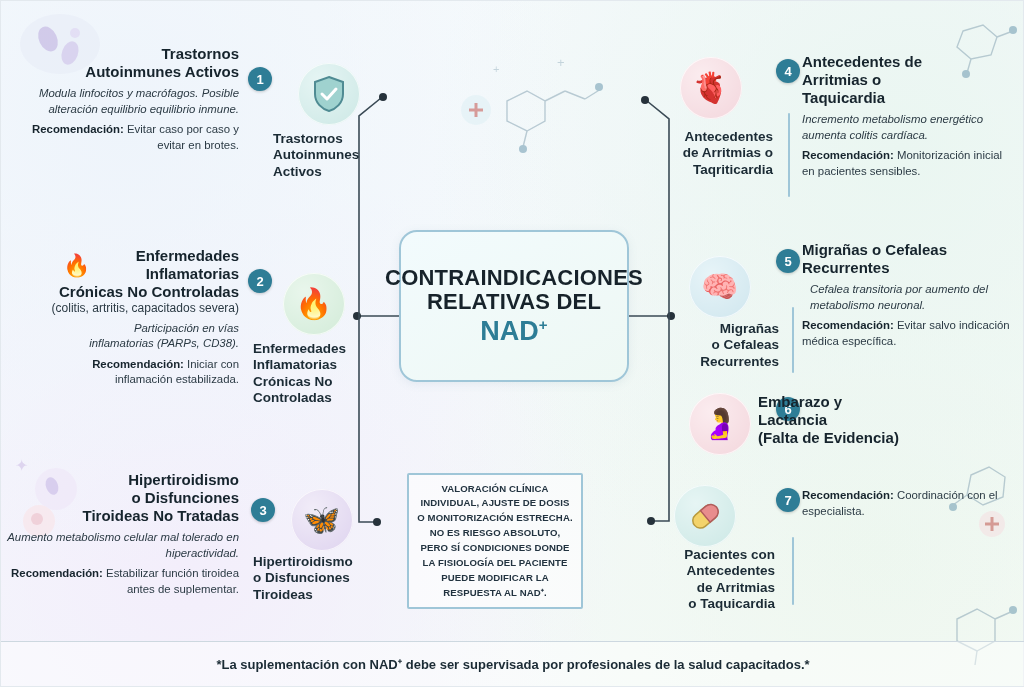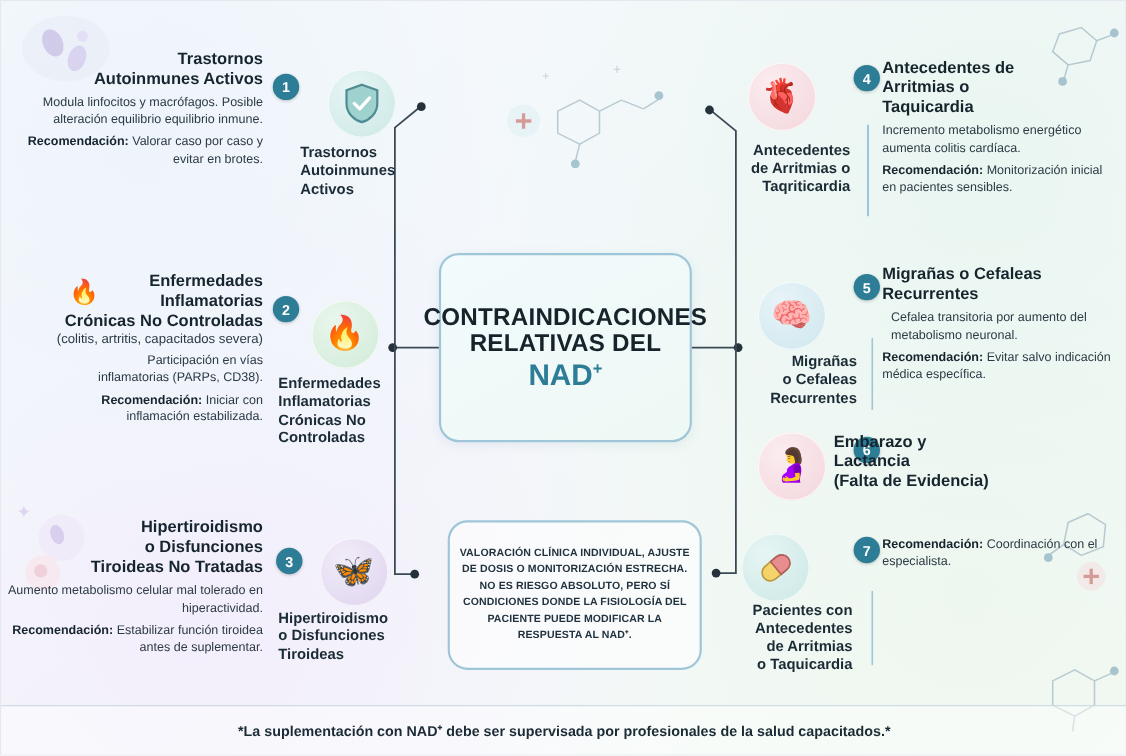--- a/index.html
+++ b/index.html
@@ -19,38 +19,38 @@
       linear-gradient(140deg,#f7fbfd 0%,#f4f8fb 50%,#f6fbf7 100%);
     border:1px solid #e3e9ee;
     box-sizing:border-box;
   }
 
   
   .deco{position:absolute;opacity:.55;pointer-events:none;}
 
   
   .center-card{
-    position:absolute;left:398px;top:229px;width:230px;height:172px;
+    position:absolute;left:398px;top:229px;width:230px;height:152px;
     border:2px solid #9fc6d8;border-radius:18px;
     background:linear-gradient(150deg,#f2fbfd 0%,#eef8f4 100%);
     box-shadow:0 2px 10px rgba(90,130,150,.10);
     display:flex;flex-direction:column;align-items:center;justify-content:center;
     text-align:center;box-sizing:border-box;
   }
   .center-card .l1,.center-card .l2{
     font-size:22px;font-weight:bold;letter-spacing:.2px;line-height:1.12;color:#17232b;
   }
   .center-card .l3{
     font-size:27px;font-weight:bold;color:#2d7d96;line-height:1.1;margin-top:2px;
   }
   .center-card .l3 sup{font-size:15px;}
 
   .center-note{
-    position:absolute;left:406px;top:472px;width:231px;height:136px;
-    border:2px solid #9fc6d8;border-radius:18px;
+    position:absolute;left:406px;top:472px;width:176px;height:136px;
+    border:2px solid #9fc6d8;border-radius:2px;
     background:rgba(255,255,255,.55);
     display:flex;align-items:center;justify-content:center;
     text-align:center;box-sizing:border-box;padding:6px 8px;
   }
   .center-note p{
     margin:0;font-size:9.6px;font-weight:bold;line-height:1.55;color:#223340;letter-spacing:.1px;
   }
 
   
   .node{
@@ -82,21 +82,21 @@
 
   
   .block{position:absolute;}
   .block .head{
     font-size:15px;font-weight:bold;line-height:1.2;color:#16242d;
   }
   .block .sub{
     font-size:12px;line-height:1.22;color:#2b3a44;
   }
   .block .body{
-    font-size:11.4px;line-height:1.36;color:#2b3a44;margin-top:5px;
+    font-size:11.4px;line-height:1.36;color:#2b3a44;margin-top:5px;font-style:italic;
   }
   .block .rec{
     font-size:11.4px;line-height:1.36;color:#2b3a44;margin-top:5px;
   }
   .rec b{color:#16242d;}
   .ta-r{text-align:right;}
   .ta-l{text-align:left;}
 
   
   .bracket{
@@ -221,21 +221,21 @@
     </svg>
   </div>
   <div class="node-title left" style="left:272px;top:130px;width:120px;white-space:pre-line;">Trastornos
 Autoinmunes
 Activos</div>
   <div class="badge" style="left:247px;top:66px;">1</div>
   <div class="block ta-r" style="left:14px;top:44px;width:224px;">
     <div class="head" style="white-space:pre-line;">Trastornos
 Autoinmunes Activos</div>
     <div class="body">Modula linfocitos y macrófagos. Posible alteración equilibrio equilibrio inmune.</div>
-    <div class="rec"><b>Recomendación:</b> <span>Valorar caso por caso y evitar en brotes.</span></div>
+    <div class="rec"><b>Recomendación:</b> <span>Evitar caso por caso y evitar en brotes.</span></div>
   </div>
 
   <div class="node n-green" style="left:282px;top:272px;">
     <span class="glyph">🔥</span>
   </div>
   <div class="node-title left" style="left:252px;top:340px;width:130px;white-space:pre-line;">Enfermedades
 Inflamatorias
 Crónicas No
 Controladas</div>
   <div class="badge" style="left:247px;top:268px;">2</div>

